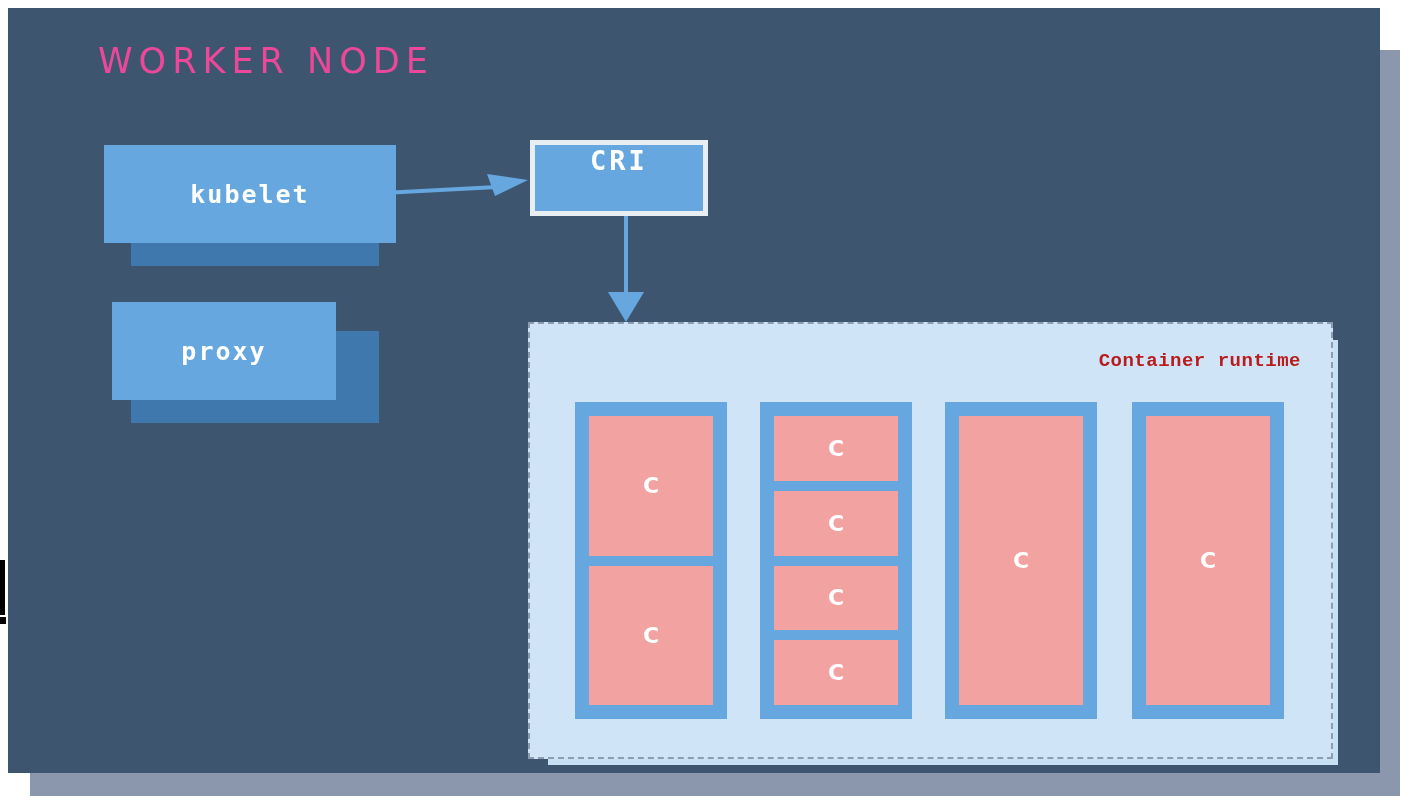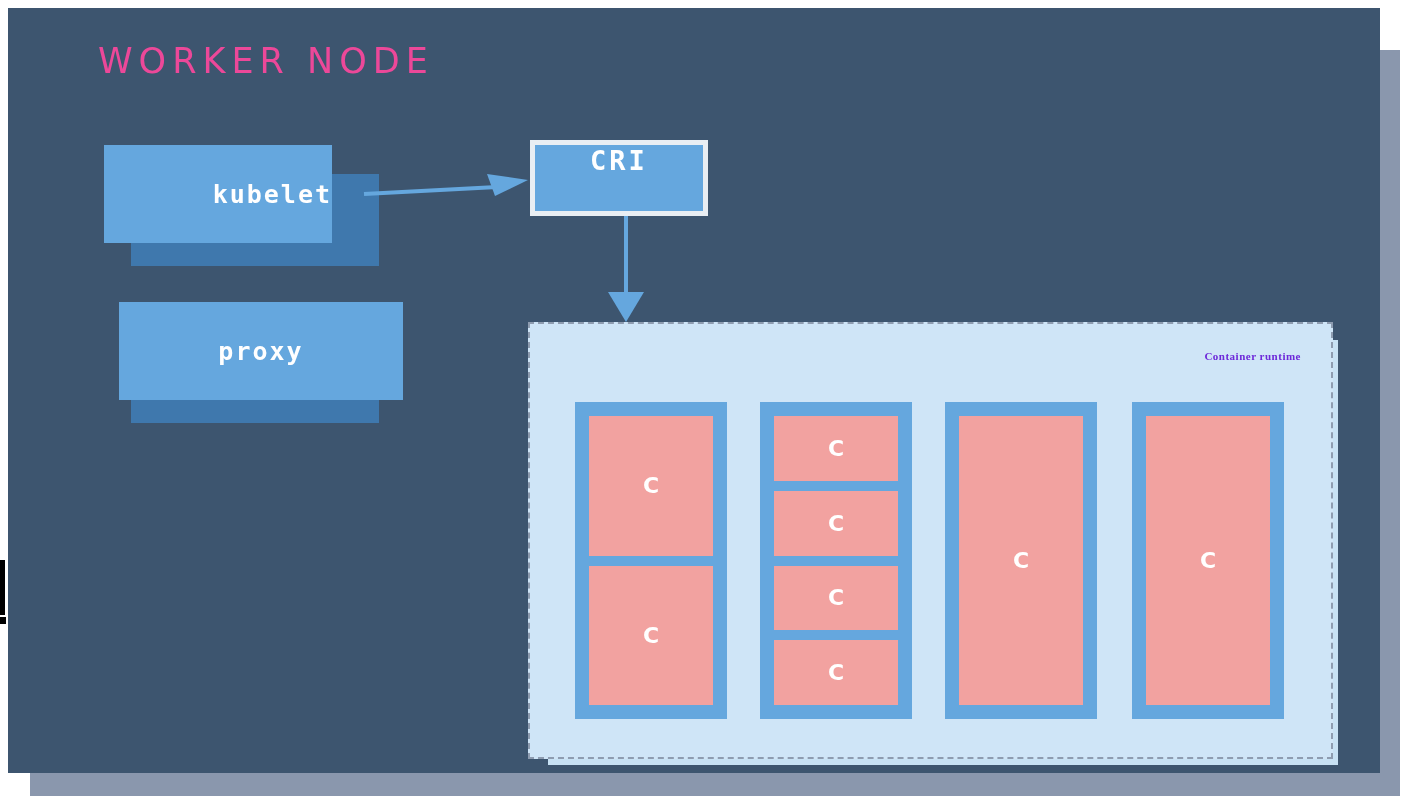--- a/index.html
+++ b/index.html
@@ -57,23 +57,23 @@
   }
   .comp-label {
     font-family: "DejaVu Sans Mono", "Liberation Mono", monospace;
     font-size: 25px;
     font-weight: bold;
     color: #ffffff;
     letter-spacing: 2px;
   }
 
   #kubelet-shadow { left: 131px; top: 174px; width: 248px; height: 92px; }
-  #kubelet-face   { left: 104px; top: 145px; width: 228px; height: 98px; justify-content: flex-end; }
+  #kubelet-face   { left: 104px; top: 145px; width: 292px; height: 98px; }
   #proxy-shadow   { left: 131px; top: 331px; width: 248px; height: 92px; }
-  #proxy-face     { left: 119px; top: 302px; width: 284px; height: 98px; }
+  #proxy-face     { left: 112px; top: 302px; width: 224px; height: 98px; }
 
   
   #cri-box {
     position: absolute;
     left: 530px;
     top: 140px;
     width: 178px;
     height: 76px;
     background: #65a7de;
     border: 5px solid #e9eef3;
@@ -110,24 +110,24 @@
     width: 805px;
     height: 437px;
     background: #cfe5f7;
     border: 2px dashed #8e9cb0;
     box-sizing: border-box;
   }
   .runtime-label {
     position: absolute;
     right: 30px;
     top: 26px;
-    font-family: Liberation Serif, serif;
-    font-size: 11px;
+    font-family: Liberation Mono, monospace;
+    font-size: 19px;
     font-weight: bold;
-    color: #6d28d9;
+    color: #b91c1c;
     letter-spacing: 0.5px;
     white-space: nowrap;
   }
 
   
   .pod {
     position: absolute;
     background: #65a7de;
     box-sizing: border-box;
     display: flex;

